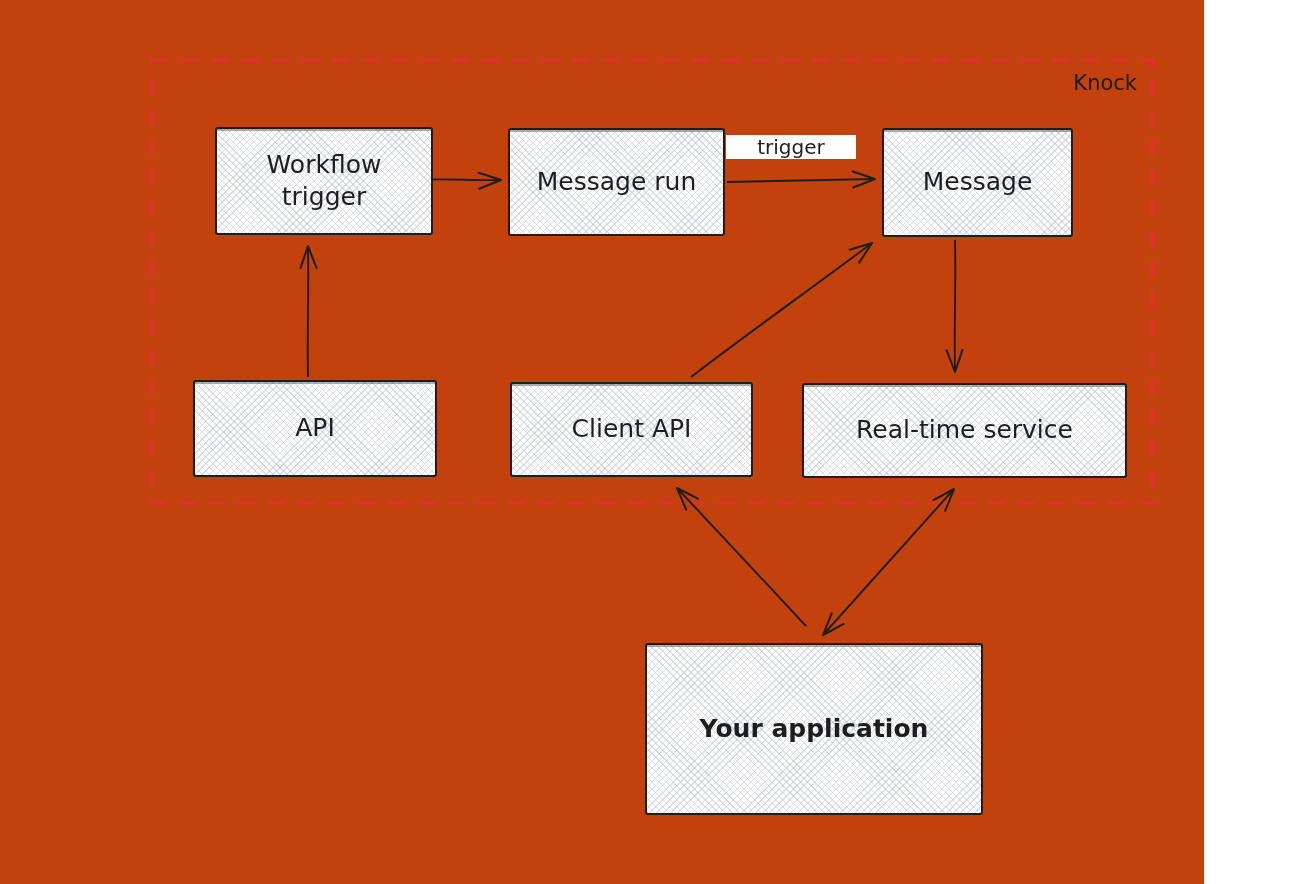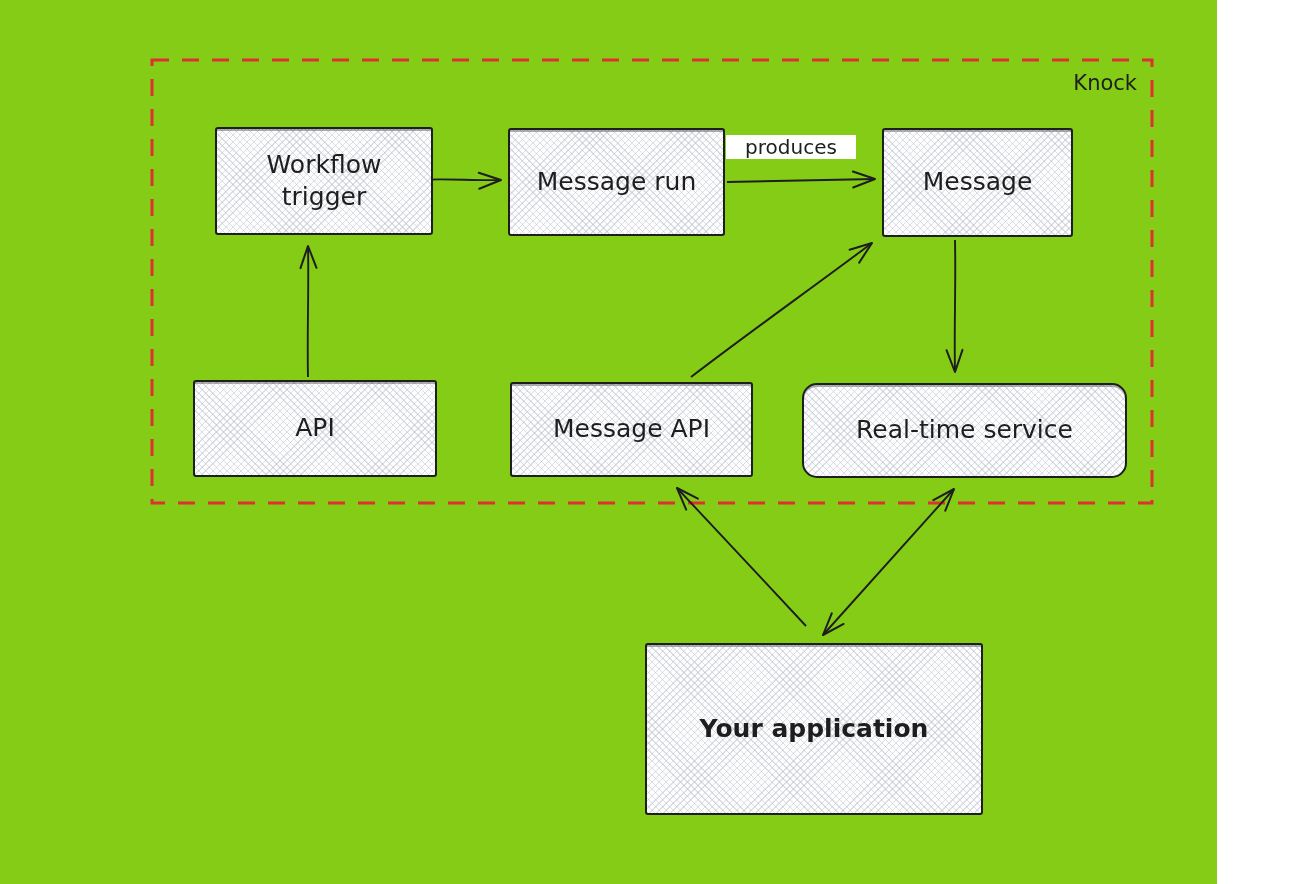--- a/index.html
+++ b/index.html
@@ -5,23 +5,22 @@
   html, body {
     margin: 0;
     padding: 0;
     background: #ffffff;
     font-family: "DejaVu Sans", "Liberation Sans", sans-serif;
   }
   #canvas {
     position: relative;
     width: 1204px;
     height: 884px;
-    background: #84cc16;
+    background: #c2410c;
     overflow: hidden;
-    padding-left: 13px;
   }
   #arrow-layer {
     position: absolute;
     left: 0; top: 0;
     width: 1302px;
     height: 884px;
   }
   .node {
     position: absolute;
     box-sizing: border-box;
@@ -40,21 +39,21 @@
       repeating-linear-gradient(135deg, rgba(178,186,199,0.45) 0px, rgba(178,186,199,0.45) 1px, transparent 1px, transparent 5px);
     box-shadow: inset 0 2px 0 rgba(30,30,30,0.35);
   }
   .node .node-label { padding: 0 10px; }
 
   #node-workflow-trigger { left: 215px; top: 127px; width: 218px; height: 108px; text-align: center; }
   #node-workflow-run    { left: 508px; top: 128px; width: 217px; height: 108px; }
   #node-message         { left: 882px; top: 128px; width: 191px; height: 109px; }
   #node-api             { left: 193px; top: 380px; width: 244px; height: 97px; }
   #node-client-api      { left: 510px; top: 382px; width: 243px; height: 95px; }
-  #node-realtime        { left: 802px; top: 383px; width: 325px; height: 95px; border-radius: 15px; }
+  #node-realtime        { left: 802px; top: 383px; width: 325px; height: 95px; }
   #node-your-app        { left: 645px; top: 643px; width: 338px; height: 172px; font-weight: bold; }
 
   .floating-label {
     position: absolute;
     color: #1e1e1e;
     white-space: nowrap;
   }
   #knock-label {
     left: 997px; top: 71px;
     width: 140px;
@@ -93,40 +92,40 @@
 
     <path d="M691 377 C751 331, 812 288, 872 243" fill="none" stroke="#1e1e1e" stroke-width="1.9" marker-end="url(#arrowhead)"></path>
 
     <path d="M806 626 C763 580, 721 535, 677 488" fill="none" stroke="#1e1e1e" stroke-width="1.9" marker-end="url(#arrowhead)"></path>
 
     <path d="M823 635 C867 586, 911 537, 954 489" fill="none" stroke="#1e1e1e" stroke-width="1.9" marker-start="url(#arrowhead)" marker-end="url(#arrowhead)"></path>
   </svg>
 
   <div id="knock-label" class="floating-label">Knock</div>
 
-  <div id="produces-label" class="floating-label">produces</div>
+  <div id="produces-label" class="floating-label">trigger</div>
 
   <div id="node-workflow-trigger" class="node">
     <span class="node-label">Workflow trigger</span>
   </div>
 
   <div id="node-workflow-run" class="node">
     <span class="node-label">Message run</span>
   </div>
 
   <div id="node-message" class="node">
     <span class="node-label">Message</span>
   </div>
 
   <div id="node-api" class="node">
     <span class="node-label">API</span>
   </div>
 
   <div id="node-client-api" class="node">
-    <span class="node-label">Message API</span>
+    <span class="node-label">Client API</span>
   </div>
 
   <div id="node-realtime" class="node">
     <span class="node-label">Real-time service</span>
   </div>
 
   <div id="node-your-app" class="node">
     <span class="node-label">Your application</span>
   </div>
 

